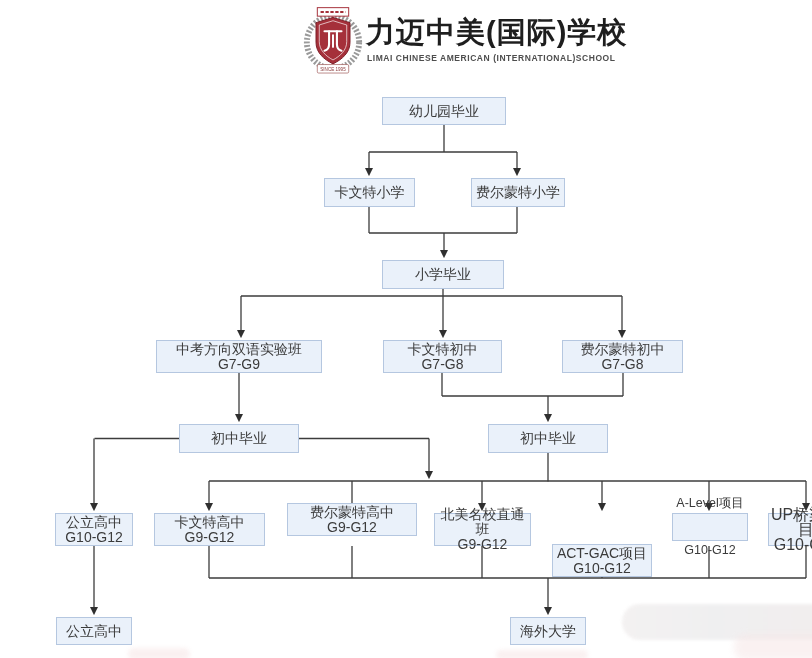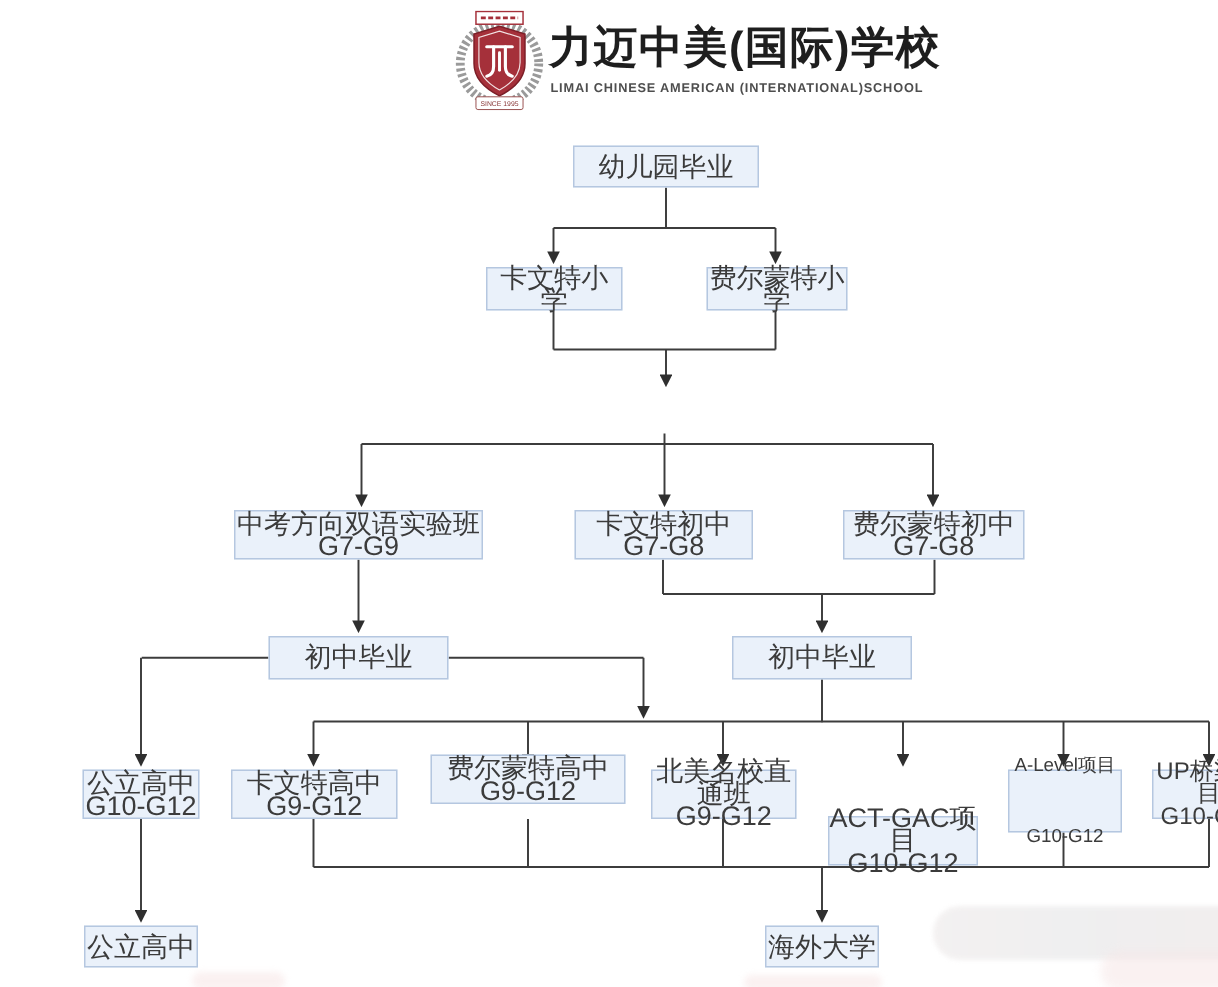--- a/index.html
+++ b/index.html
@@ -14,21 +14,21 @@
   }
   .hdr-sub{
     position:absolute;left:323px;top:53px;width:300px;
     font-size:8.5px;color:#4e4e4e;letter-spacing:0.55px;font-weight:600;
   }
   
   .node{
     position:absolute;box-sizing:border-box;
     background:#eaf1fa;border:1px solid #b5c7e0;
     display:flex;flex-direction:column;align-items:center;justify-content:center;
-    color:#3b3b3b;font-size:18px;line-height:15px;text-align:center;
+    color:#3b3b3b;font-size:14px;line-height:15px;text-align:center;
   }
   .node .grades:empty{display:none;}
   svg.wires{position:absolute;left:0;top:0;}
   .smudge{position:absolute;pointer-events:none;}
 </style>
 </head>
 <body>
 
 <div id="canvas">
 
@@ -98,20 +98,23 @@
 
   <div class="node" style="left:338px;top:97px;width:124px;height:28px;">
     <span>幼儿园毕业</span>
   </div>
   <div class="node" style="left:427px;top:178px;width:94px;height:29px;">
     <span>费尔蒙特小学</span>
   </div>
   <div class="node" style="left:280px;top:178px;width:91px;height:29px;">
     <span>卡文特小学</span>
   </div>
+  <div class="node" style="left:338px;top:260px;width:122px;height:29px;">
+    <span>小学毕业</span>
+  </div>
 
   <div class="node" style="left:112px;top:340px;width:166px;height:33px;">
     <span>中考方向双语实验班</span>
     <span class="grades">G7-G9</span>
   </div>
   <div class="node" style="left:339px;top:340px;width:119px;height:33px;">
     <span>卡文特初中</span>
     <span class="grades">G7-G8</span>
   </div>
   <div class="node" style="left:518px;top:340px;width:121px;height:33px;justify-content:flex-end;">
@@ -139,21 +142,21 @@
     <span class="grades">G9-G12</span>
   </div>
   <div class="node" style="left:390px;top:513px;width:97px;height:33px;">
     <span>北美名校直通班</span>
     <span class="grades">G9-G12</span>
   </div>
   <div class="node" style="left:508px;top:544px;width:100px;height:33px;">
     <span>ACT-GAC项目</span>
     <span class="grades">G10-G12</span>
   </div>
-  <div class="node" style="left:628px;top:513px;width:76px;height:42px;font-size:12.5px;gap:32px;">
+  <div class="node" style="left:628px;top:513px;width:76px;height:28px;font-size:12.5px;gap:32px;">
     <span>A-Level项目</span>
     <span class="grades">G10-G12</span>
   </div>
   <div class="node" style="left:724px;top:513px;width:76px;height:33px;font-size:16px;">
     <span>UP桥梁项目</span>
     <span class="grades">G10-G11</span>
   </div>
 
   <div class="node" style="left:12px;top:617px;width:76px;height:28px;">
     <span>公立高中</span>

